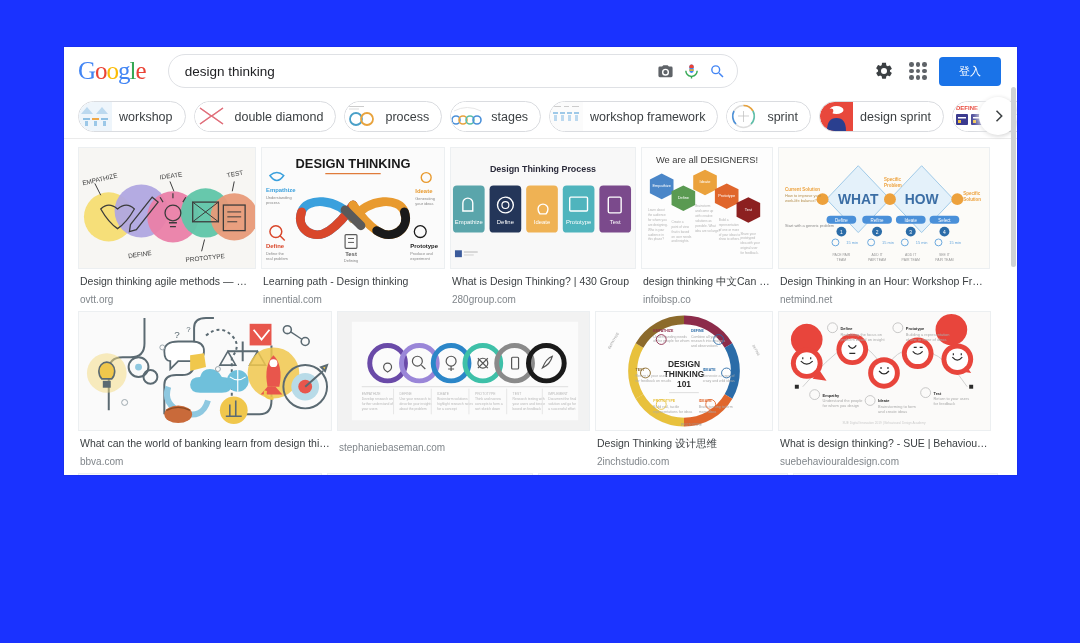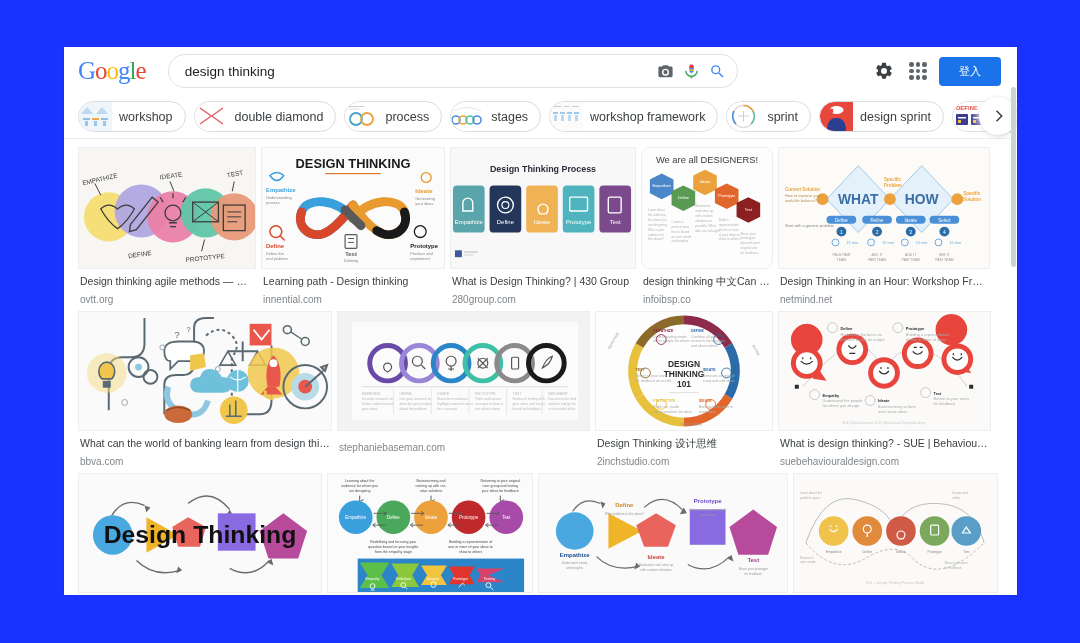--- a/index.html
+++ b/index.html
@@ -5,21 +5,21 @@
   * { box-sizing: border-box; margin: 0; padding: 0; }
   html, body {
     width: 1080px; height: 643px;
     background: #1a32ff;
     font-family: "Liberation Sans", sans-serif;
     overflow: hidden;
   }
   #page {
     position: absolute;
     left: 64px; top: 47px;
-    width: 953px; height: 548px;
+    width: 953px; height: 428px;
     background: #8b5cf6;
     overflow: hidden;
     box-shadow: 0 0 0 1px rgba(0,0,0,0.06);
   }
 
   
   .header {
     height: 48px;
     display: flex;
     align-items: center;
@@ -489,21 +489,21 @@
             <rect x="13" y="108" width="10" height="1.5" fill="#ddd"></rect>
           </svg>
         </div>
         <div class="cap">
           <span class="cap-title">What is Design Thinking? | 430 Group</span>
           <span class="cap-src">280group.com</span>
         </div>
       </div>
 
       <div class="tile" style="width:132px;">
-        <div class="thumb" style="height:122px;border-radius:9px;">
+        <div class="thumb" style="height:122px;">
           <svg viewBox="0 0 132 122" preserveAspectRatio="none">
             <rect width="132" height="122" fill="#fdfdfd"></rect>
             <text x="66" y="15" text-anchor="middle" font-family="Liberation Sans" font-size="9.5" fill="#3b3b3b">We are all DESIGNERS!</text>
             <polygon points="8,32 20,26 32,32 32,46 20,52 8,46" fill="#4a86c8"></polygon>
             <polygon points="30,44 42,38 54,44 54,58 42,64 30,58" fill="#5a9a52"></polygon>
             <polygon points="52,28 64,22 76,28 76,42 64,48 52,42" fill="#eba23c"></polygon>
             <polygon points="74,42 86,36 98,42 98,56 86,62 74,56" fill="#e0662c"></polygon>
             <polygon points="96,56 108,50 120,56 120,70 108,76 96,70" fill="#8c2020"></polygon>
             <text x="20" y="40" text-anchor="middle" font-family="Liberation Sans" font-size="4" fill="#fff">Empathize</text>
             <text x="42" y="52" text-anchor="middle" font-family="Liberation Sans" font-size="4" fill="#fff">Define</text>

